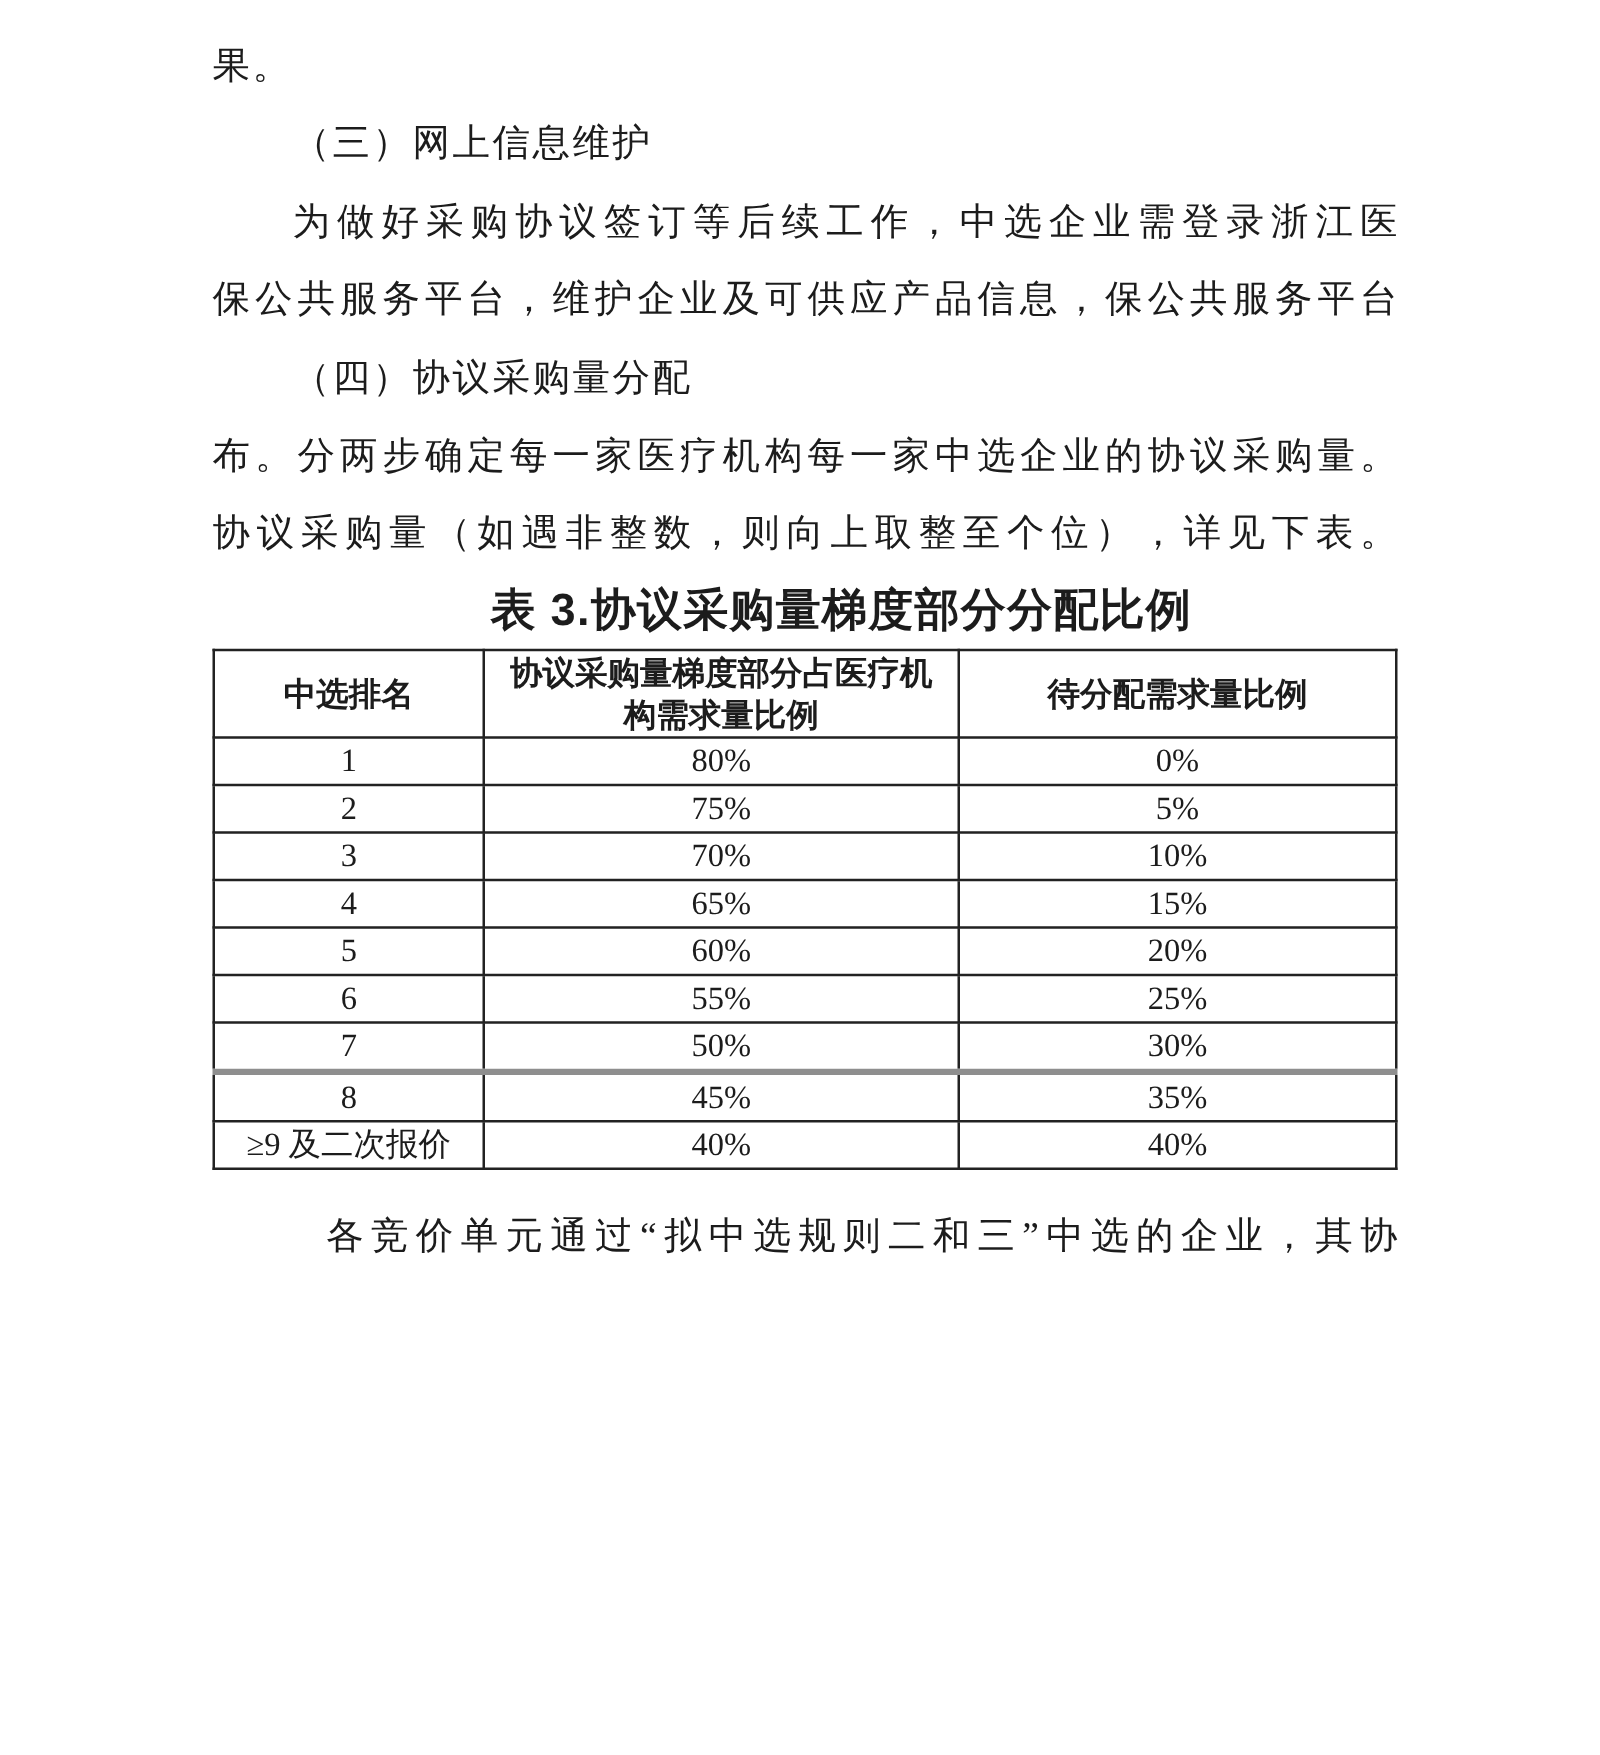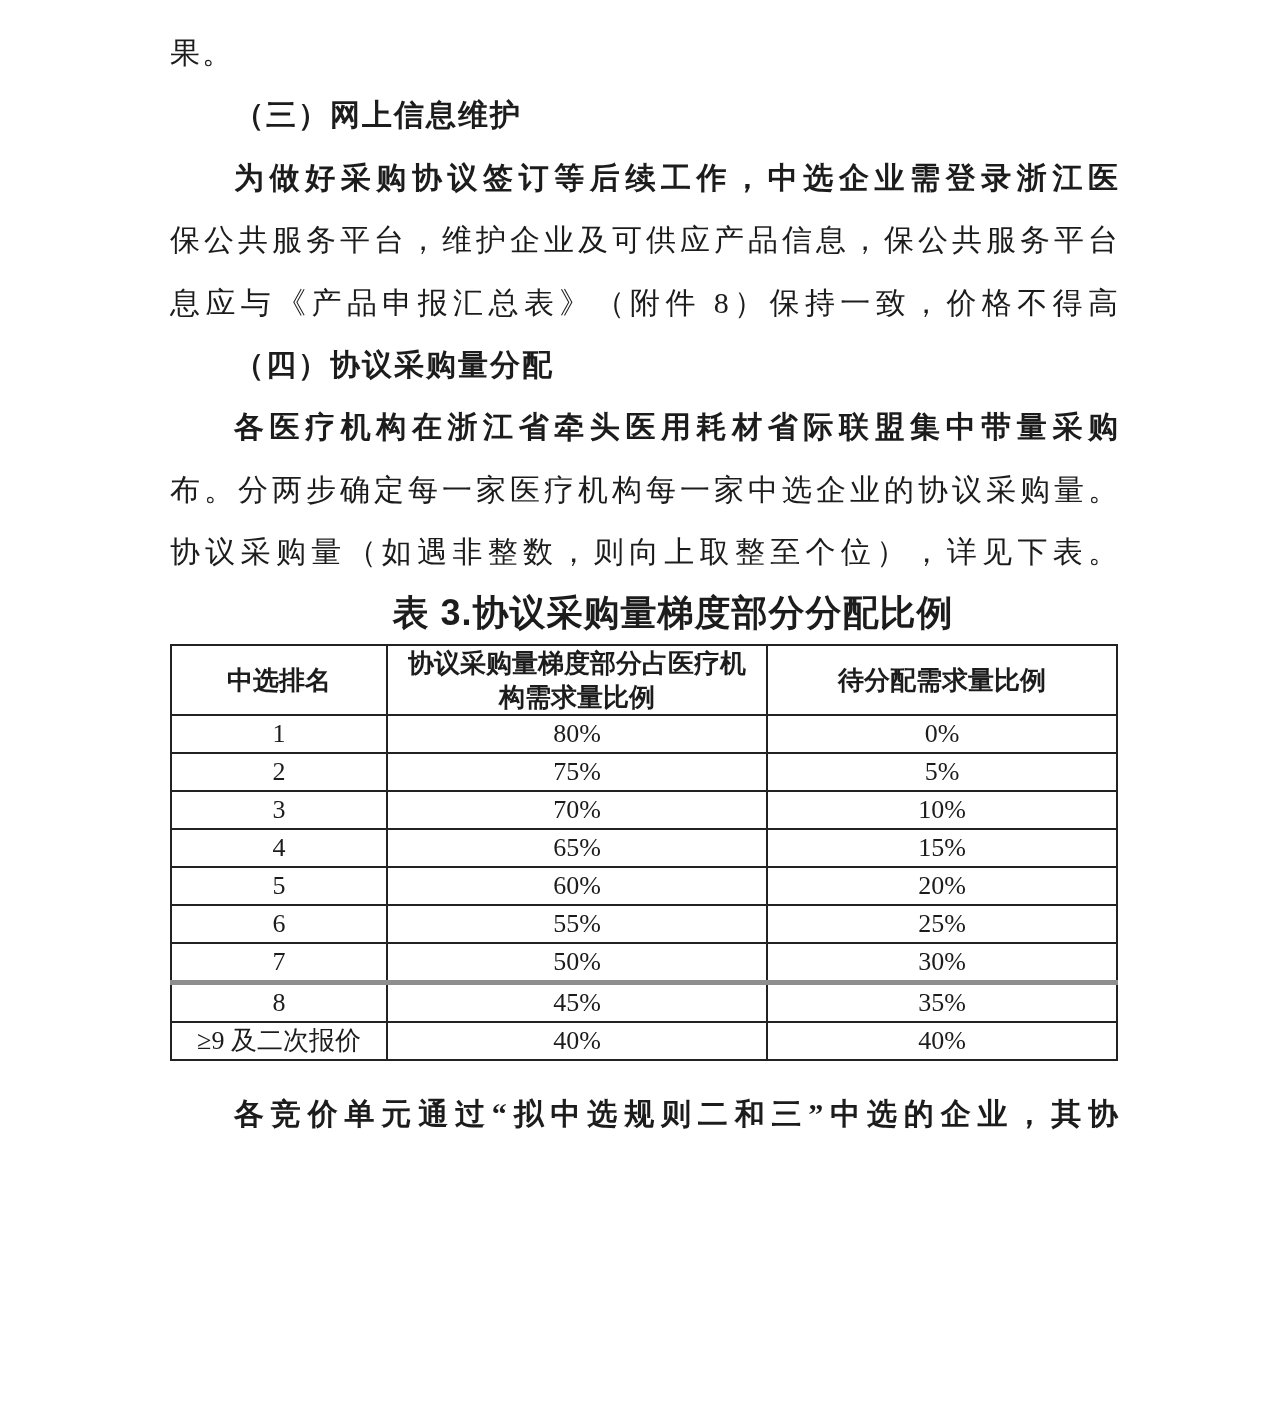--- a/index.html
+++ b/index.html
@@ -34,21 +34,20 @@
     white-space: nowrap;
   }
   .line.fill {
     white-space: normal;
     text-align: justify;
     text-align-last: justify;
     text-justify: inter-character;
   }
   .line.indent {
     text-indent: 64px;
-    font-weight: bold;
   }
   .table-title {
     height: 58px;
     line-height: 58px;
     font-size: 36px;
     font-weight: bold;
     font-family: "Liberation Sans", "DejaVu Sans", sans-serif;
     text-align: center;
     text-indent: 56px;
     letter-spacing: 1px;
@@ -79,35 +78,34 @@
     font-family: "Liberation Serif", "DejaVu Serif", serif;
   }
   col.w1 { width: 216px; }
   col.w2 { width: 380px; }
   col.w3 { width: 350px; }
   tr.thick-top td {
     border-top: 5px solid #8e8e8e;
   }
   .bottom {
     margin-top: 22px;
+    margin-left: 27px;
   }
 </style>
 </head>
 <body>
 
 <div class="page">
   <div class="content">
 
     <div class="line">果。</div>
     <div class="line indent">（三）网上信息维护</div>
     <div class="line indent fill">为做好采购协议签订等后续工作，中选企业需登录浙江医</div>
     <div class="line fill">保公共服务平台，维护企业及可供应产品信息，保公共服务平台</div>
-    <div class="line fill">息应与《产品申报汇总表》（附件 8）保持一致，价格不得高</div>
     <div class="line indent">（四）协议采购量分配</div>
-    <div class="line indent fill">各医疗机构在浙江省牵头医用耗材省际联盟集中带量采购</div>
     <div class="line fill">布。分两步确定每一家医疗机构每一家中选企业的协议采购量。</div>
     <div class="line fill">协议采购量（如遇非整数，则向上取整至个位），详见下表。</div>
 
     <div class="table-title">表 3.协议采购量梯度部分分配比例</div>
 
     <table class="alloc">
       <colgroup>
           <col class="w1">
           <col class="w2">
           <col class="w3">

